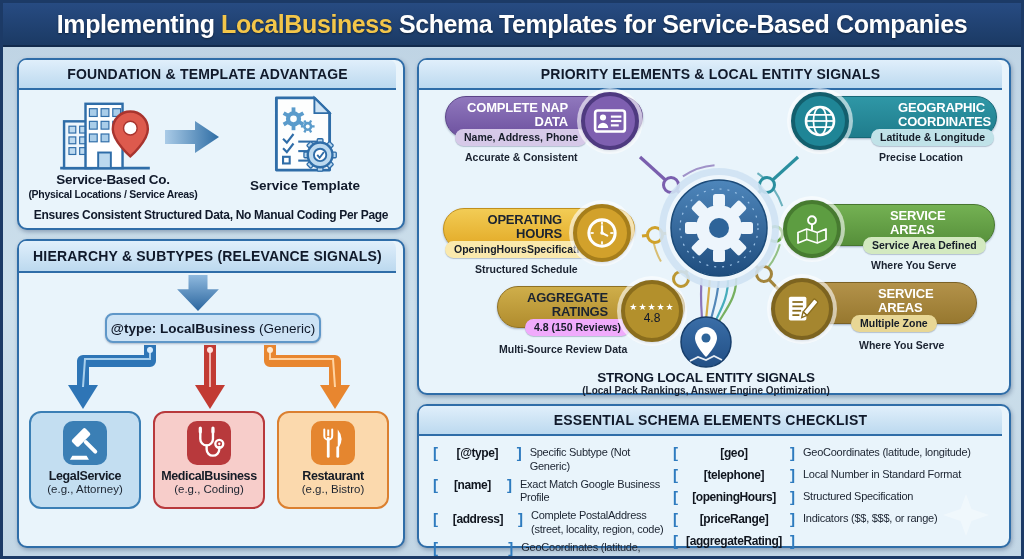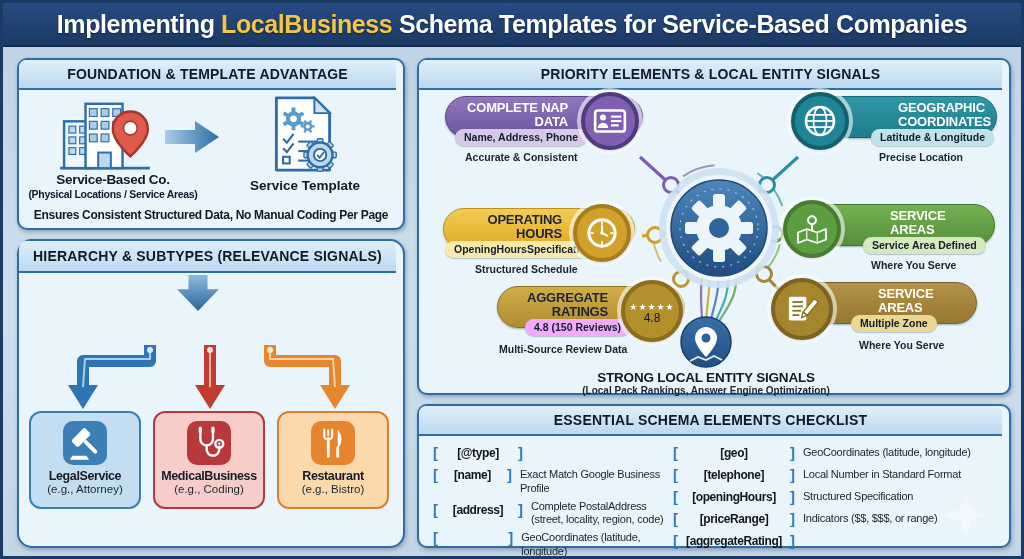--- a/index.html
+++ b/index.html
@@ -20,21 +20,21 @@
   
   .panel { position:absolute; background:#e9f4fb; border:2.5px solid #2f6da8;
            border-radius:10px; box-shadow:1px 2px 4px rgba(25,50,90,.35); }
   .band { position:absolute; left:0; top:0; right:7px; height:30px;
           background:linear-gradient(180deg,#e0effb 0%,#bcd9ef 100%);
           border-bottom:2px solid #2f6da8; border-radius:7px 7px 0 0;
           display:flex; align-items:center; justify-content:center;
           font-size:14px; font-weight:bold; color:#10192a; letter-spacing:.2px; }
 
   #p-foundation { left:14px; top:55px;  width:388px; height:172px; }
-  #p-hierarchy  { left:14px; top:236px; width:388px; height:309px;border-radius:15px; }
+  #p-hierarchy  { left:14px; top:236px; width:388px; height:309px; }
   #p-hierarchy .band { height:32px; }
   #p-priority   { left:414px; top:55px;  width:594px; height:337px; }
   #p-checklist  { left:414px; top:401px; width:594px; height:144px; }
 
   .abs { position:absolute; }
 
   
   .f-label  { position:absolute; text-align:center; font-weight:bold; color:#10192a; }
   #f-lab1 { left:2px;  top:112px; width:184px; font-size:13.5px; letter-spacing:-0.3px; }
   #f-sub1 { left:2px;  top:128px; width:184px; font-size:10.5px; font-weight:bold; letter-spacing:-0.3px; }
@@ -259,20 +259,21 @@
     <svg class="abs" style="left:155px;top:34px" width="48" height="38" viewBox="0 0 48 40">
       <defs>
           <linearGradient id="dag" x1="0" y1="0" x2="0" y2="1">
         <stop offset="0" stop-color="#8fb9de"></stop>
             <stop offset="1" stop-color="#2a659e"></stop>
           </linearGradient>
         </defs>
       <polygon points="14,0 34,0 34,15 46,15 24,38 2,15 14,15" fill="url(#dag)"></polygon>
     </svg>
 
+    <div class="rootbox"><span class="b">@type: LocalBusiness</span><span> (Generic)</span></div>
 
     <svg class="abs" style="left:0;top:102px" width="388" height="72" viewBox="0 0 388 72">
       <g>
         <polyline points="131,2 131,18 64,18 64,44" stroke="#2e75b6" stroke-width="12" fill="none" stroke-linejoin="round"></polyline>
         <polygon points="49,42 79,42 64,66" fill="#2e75b6"></polygon>
         <polyline points="131,4 131,16 66,16 64,44" stroke="#a8cfec" stroke-width="2" fill="none"></polyline>
         <circle cx="131" cy="7" r="3" fill="#d6ecff"></circle>
       </g>
       <g>
         <line x1="191" y1="2" x2="191" y2="44" stroke="#c23b33" stroke-width="12"></line>
@@ -531,20 +532,21 @@
   <section class="panel" id="p-checklist">
     <div class="band">ESSENTIAL SCHEMA ELEMENTS CHECKLIST</div>
 
     <div class="ckcol" id="ck-left">
       <div class="ckrow">
         <span class="cktag">
             <span class="brk">[</span>
             <span class="tagname">[@type]</span>
             <span class="brk">]</span>
           </span>
+        <span class="ckdesc">Specific Subtype (Not Generic)</span>
       </div>
       <div class="ckrow">
         <span class="cktag">
             <span class="brk">[</span>
             <span class="tagname">[name]</span>
             <span class="brk">]</span>
           </span>
         <span class="ckdesc">Exact Match Google Business Profile</span>
       </div>
       <div class="ckrow" style="min-height:28px">

